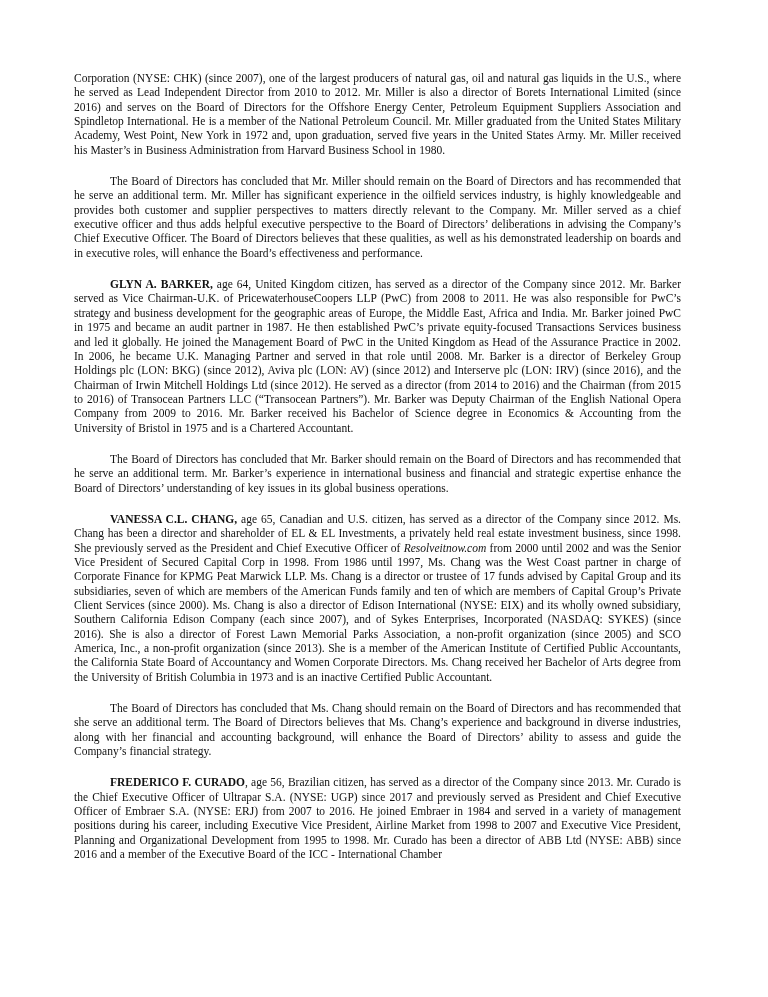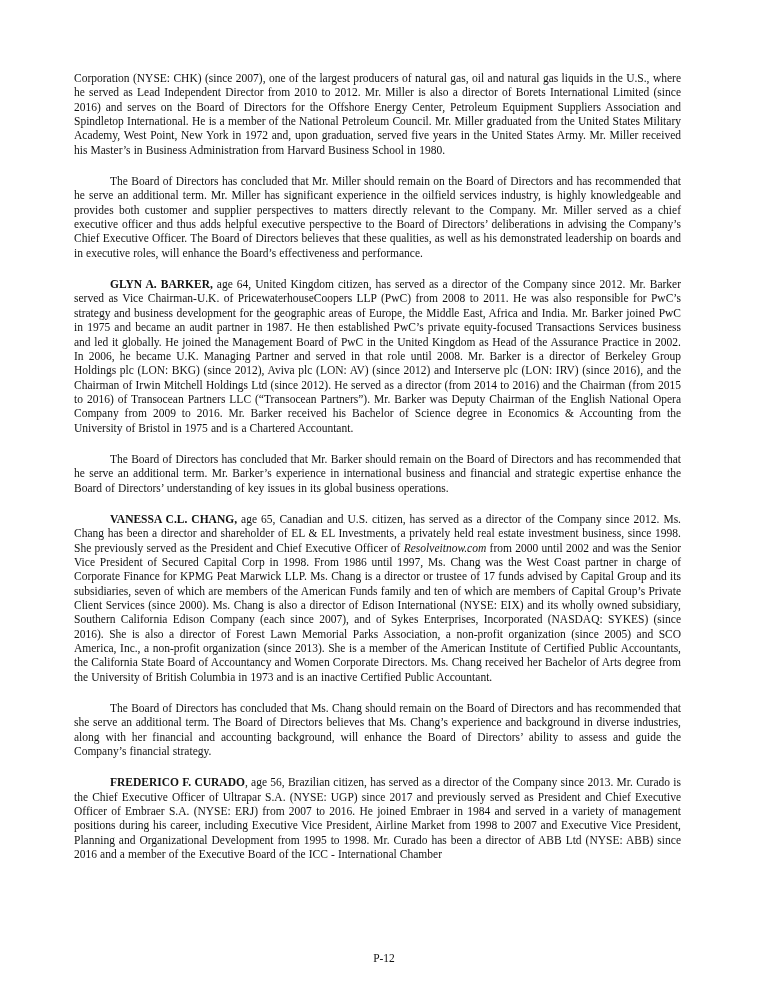--- a/index.html
+++ b/index.html
@@ -69,14 +69,13 @@
     <p class="para indent"><span>The Board of Directors has concluded that Mr. Barker should remain on the Board of Directors and has recommended that he serve an additional term. Mr. Barker’s experience in international business and financial and strategic expertise enhance the Board of Directors’ understanding of key issues in its global business operations.</span></p>
 
     <p class="para indent"><span class="bold">VANESSA C.L. CHANG,</span><span> age 65, Canadian and U.S. citizen, has served as a director of the Company since 2012. Ms. Chang has been a director and shareholder of EL &amp; EL Investments, a privately held real estate investment business, since 1998. She previously served as the President and Chief Executive Officer of </span><span class="italic">Resolveitnow.com</span><span> from 2000 until 2002 and was the Senior Vice President of Secured Capital Corp in 1998. From 1986 until 1997, Ms. Chang was the West Coast partner in charge of Corporate Finance for KPMG Peat Marwick LLP. Ms. Chang is a director or trustee of 17 funds advised by Capital Group and its subsidiaries, seven of which are members of the American Funds family and ten of which are members of Capital Group’s Private Client Services (since 2000). Ms. Chang is also a director of Edison International (NYSE: EIX) and its wholly owned subsidiary, Southern California Edison Company (each since 2007), and of Sykes Enterprises, Incorporated (NASDAQ: SYKES) (since 2016). She is also a director of Forest Lawn Memorial Parks Association, a non-profit organization (since 2005) and SCO America, Inc., a non-profit organization (since 2013). She is a member of the American Institute of Certified Public Accountants, the California State Board of Accountancy and Women Corporate Directors. Ms. Chang received her Bachelor of Arts degree from the University of British Columbia in 1973 and is an inactive Certified Public Accountant.</span></p>
 
     <p class="para indent"><span>The Board of Directors has concluded that Ms. Chang should remain on the Board of Directors and has recommended that she serve an additional term. The Board of Directors believes that Ms. Chang’s experience and background in diverse industries, along with her financial and accounting background, will enhance the Board of Directors’ ability to assess and guide the Company’s financial strategy.</span></p>
 
     <p class="para indent"><span class="bold">FREDERICO F. CURADO</span><span>, age 56, Brazilian citizen, has served as a director of the Company since 2013. Mr. Curado is the Chief Executive Officer of Ultrapar S.A. (NYSE: UGP) since 2017 and previously served as President and Chief Executive Officer of Embraer S.A. (NYSE: ERJ) from 2007 to 2016. He joined Embraer in 1984 and served in a variety of management positions during his career, including Executive Vice President, Airline Market from 1998 to 2007 and Executive Vice President, Planning and Organizational Development from 1995 to 1998. Mr. Curado has been a director of ABB Ltd (NYSE: ABB) since 2016 and a member of the Executive Board of the ICC - International Chamber</span></p>
 
   </div>
 
-  <div class="footer">P-12</div>
 </div>
 
 </body></html>

